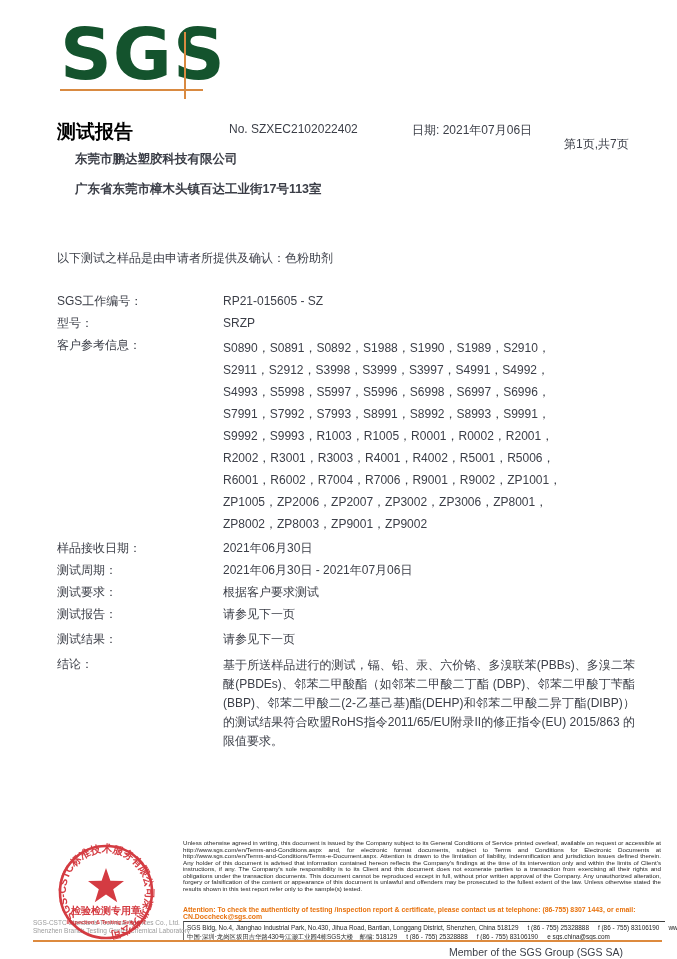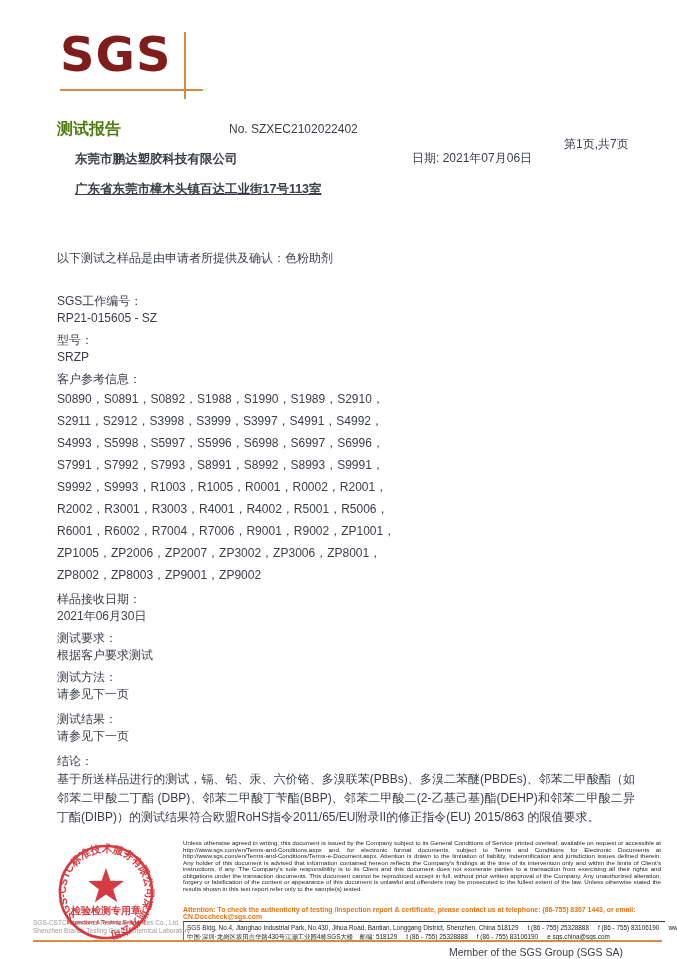--- a/index.html
+++ b/index.html
@@ -1,38 +1,38 @@
 <!DOCTYPE html>
 <html><head>
 <meta charset="utf-8">
 <style>
   html,body{margin:0;padding:0;background:#fff;}
   body{width:677px;height:959px;font-family:"Liberation Sans",sans-serif;color:#3b3e47;}
   .page{position:relative;width:677px;height:959px;background:#fff;overflow:hidden;}
 
   
   .logo{position:absolute;left:60px;top:20px;width:150px;height:80px;}
-  .logo-text{font-family:"DejaVu Sans",sans-serif;font-weight:bold;font-size:48px;color:#7f1d1d;letter-spacing:1px;line-height:68px;}
+  .logo-text{font-family:"DejaVu Sans",sans-serif;font-weight:bold;font-size:72px;color:#14532d;letter-spacing:1px;line-height:68px;text-align:right;}
   .logo-hline{position:absolute;left:60px;top:89px;width:143px;height:2px;background:#d98a41;}
   .logo-vline{position:absolute;left:184px;top:32px;width:2px;height:67px;background:#d98a41;}
 
   
   .hdr{position:absolute;left:57px;top:121px;width:580px;height:20px;font-size:12px;}
-  .hdr .title{position:absolute;left:0;top:-2px;font-size:16px;font-weight:bold;color:#4d7c0f;}
+  .hdr .title{position:absolute;left:0;top:-2px;font-size:19px;font-weight:bold;color:#000000;}
   .hdr .no{position:absolute;left:172px;top:1px;}
-  .hdr .date{position:absolute;left:355px;top:1px;margin-top:28px;}
+  .hdr .date{position:absolute;left:355px;top:1px;}
   .hdr .pg{position:absolute;left:507px;top:15px;}
 
   .applicant{position:absolute;left:57px;top:151px;width:560px;font-size:12.5px;font-weight:600;color:#3b3e47;margin-left:18px;}
-  .applicant .addr{margin-top:13px;font-weight:600;text-decoration:underline;}
+  .applicant .addr{margin-top:13px;font-weight:600;}
 
   
   .main{position:absolute;left:57px;top:250px;width:578px;font-size:12px;color:#3b3e47;}
   .intro{line-height:17px;margin-bottom:26px;}
-  .row{display:flex;margin-bottom:5px;flex-direction:column;}
+  .row{display:flex;margin-bottom:5px;}
   .row .lab{width:166px;flex:none;line-height:17px;}
   .row .val{flex:1;line-height:17px;}
   .reflines .line{line-height:22px;}
   .row.gap{margin-top:8px;}
   .row.concl .val{line-height:19px;text-align:justify;}
 
   
   .f-disc{position:absolute;left:183px;top:840px;width:478px;font-size:6.2px;line-height:6.5px;color:#1f1f1f;text-align:justify;}
   .f-att{position:absolute;left:183px;top:906px;width:478px;font-size:6.9px;line-height:7.3px;font-weight:bold;color:#e8720d;}
   .f-addr{position:absolute;left:183px;top:921px;width:478px;border-top:1px solid #3c3c3c;border-left:1px solid #6a6a6a;padding:2px 0 0 3px;font-size:6.4px;color:#1f1f1f;}
@@ -93,28 +93,32 @@
         <div class="line">ZP1005，ZP2006，ZP2007，ZP3002，ZP3006，ZP8001，</div>
         <div class="line">ZP8002，ZP8003，ZP9001，ZP9002</div>
       </div>
     </div>
 
     <div class="row">
       <div class="lab">样品接收日期：</div>
       <div class="val">2021年06月30日</div>
     </div>
 
+    <div class="row">
+      <div class="lab">测试周期：</div>
+      <div class="val">2021年06月30日 - 2021年07月06日</div>
+    </div>
 
     <div class="row">
       <div class="lab">测试要求：</div>
       <div class="val">根据客户要求测试</div>
     </div>
 
     <div class="row">
-      <div class="lab">测试方法：</div>
+      <div class="lab">测试报告：</div>
       <div class="val">请参见下一页</div>
     </div>
 
     <div class="row gap">
       <div class="lab">测试结果：</div>
       <div class="val">请参见下一页</div>
     </div>
 
     <div class="row gap concl">
       <div class="lab">结论：</div>

